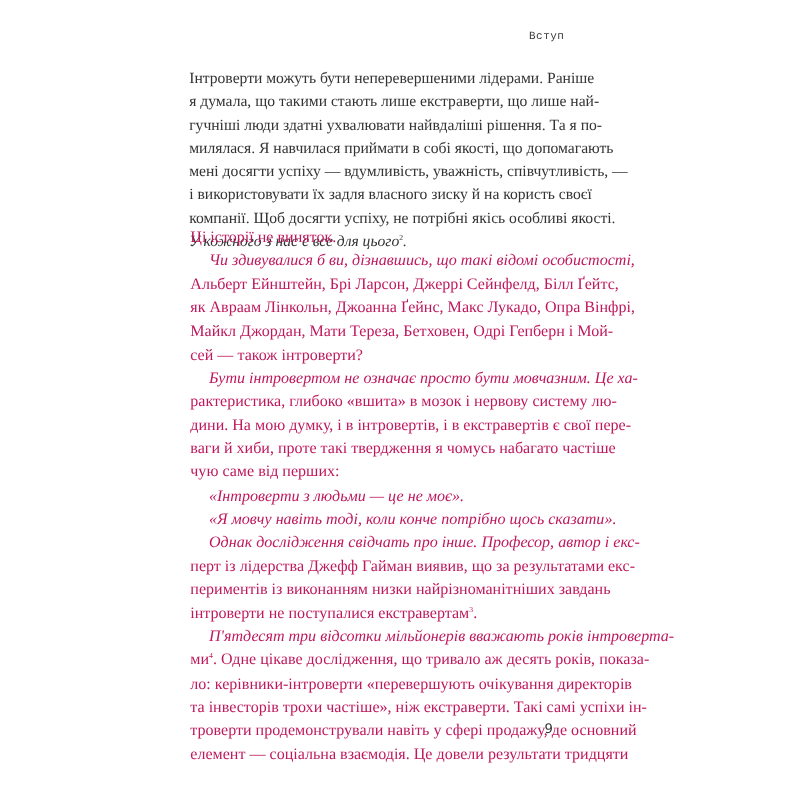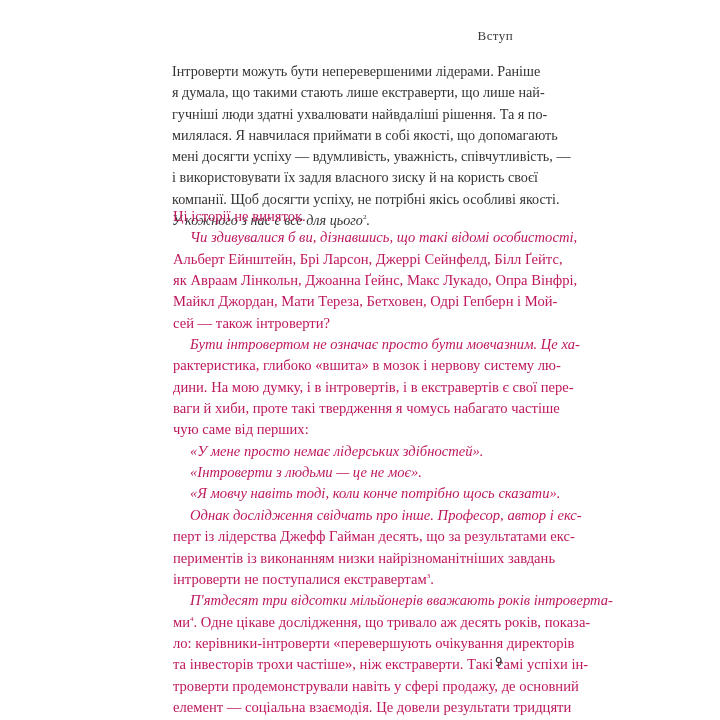--- a/index.html
+++ b/index.html
@@ -9,22 +9,22 @@
     position: relative;
     overflow: hidden;
     color: #2b2b2b;
     font-family: "Liberation Serif", "DejaVu Serif", serif;
   }
   .page { position: absolute; inset: 0; }
   .running-head {
     position: absolute;
     top: 28px;
     right: 207px;
-    font-family: Liberation Serif, serif;
-    font-size: 13px;
+    font-family: Liberation Mono, monospace;
+    font-size: 10px;
     color: #3a3a3a;
     letter-spacing: 0.4px;
   }
   .quote {
     position: absolute;
     left: 172px;
     top: 61px;
     width: 348px;
     font-size: 14.2px;
     line-height: 21.3px;
@@ -78,25 +78,24 @@
       <span class="line indent"><span>Чи здивувалися б ви, дізнавшись, що такі відомі особистості,</span></span>
       <span class="line"><span>Альберт Ейнштейн, Брі Ларсон, Джеррі Сейнфелд, Білл Ґейтс,</span></span>
       <span class="line"><span>як Авраам Лінкольн, Джоанна Ґейнс, Макс Лукадо, Опра Вінфрі,</span></span>
       <span class="line"><span>Майкл Джордан, Мати Тереза, Бетховен, Одрі Гепберн і Мой-</span></span>
       <span class="line last"><span>сей — також інтроверти?</span></span>
       <span class="line indent"><span>Бути інтровертом не означає просто бути мовчазним. Це ха-</span></span>
       <span class="line"><span>рактеристика, глибоко «вшита» в мозок і нервову систему лю-</span></span>
       <span class="line"><span>дини. На мою думку, і в інтровертів, і в екстравертів є свої пере-</span></span>
       <span class="line"><span>ваги й хиби, проте такі твердження я чомусь набагато частіше</span></span>
       <span class="line last"><span>чую саме від перших:</span></span>
-      <span class="line indent last"><span>«У мене просто немає лідерських здібностей».</span></span>
       <span class="line indent last"><span>«Інтроверти з людьми — це не моє».</span></span>
       <span class="line indent last"><span>«Я мовчу навіть тоді, коли конче потрібно щось сказати».</span></span>
       <span class="line indent"><span>Однак дослідження свідчать про інше. Професор, автор і екс-</span></span>
-      <span class="line"><span>перт із лідерства Джефф Гайман десять, що за результатами екс-</span></span>
+      <span class="line"><span>перт із лідерства Джефф Гайман виявив, що за результатами екс-</span></span>
       <span class="line"><span>периментів із виконанням низки найрізноманітніших завдань</span></span>
       <span class="line last"><span>інтроверти не поступалися екстравертам</span><sup class="fn">3</sup><span>.</span></span>
       <span class="line indent"><span>П'ятдесят три відсотки мільйонерів вважають років інтроверта-</span></span>
       <span class="line"><span>ми</span><sup class="fn">4</sup><span>. Одне цікаве дослідження, що тривало аж десять років, показа-</span></span>
       <span class="line"><span>ло: керівники-інтроверти «перевершують очікування директорів</span></span>
       <span class="line"><span>та інвесторів трохи частіше», ніж екстраверти. Такі самі успіхи ін-</span></span>
       <span class="line"><span>троверти продемонстрували навіть у сфері продажу, де основний</span></span>
       <span class="line"><span>елемент — соціальна взаємодія. Це довели результати тридцяти</span></span>
     </div>
 

